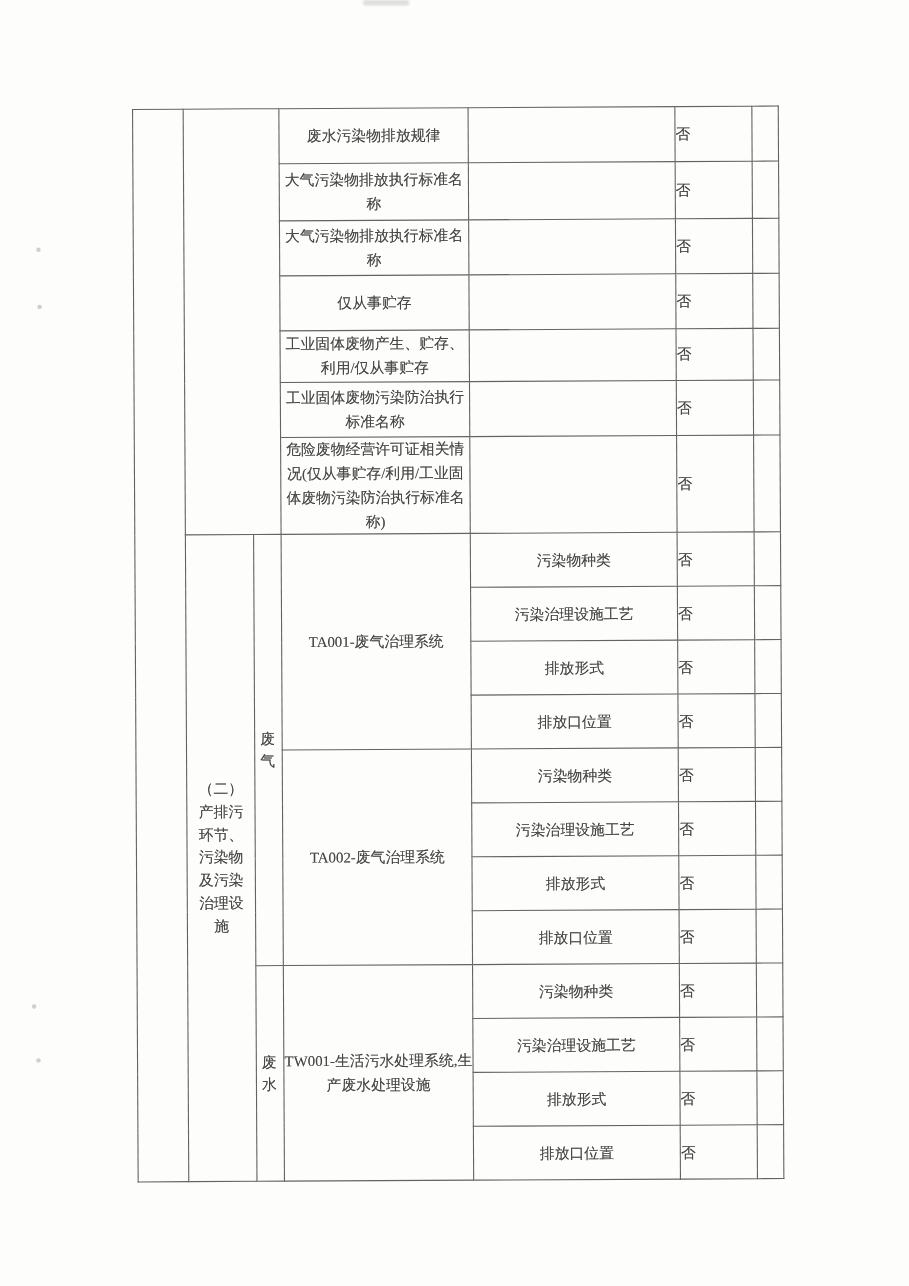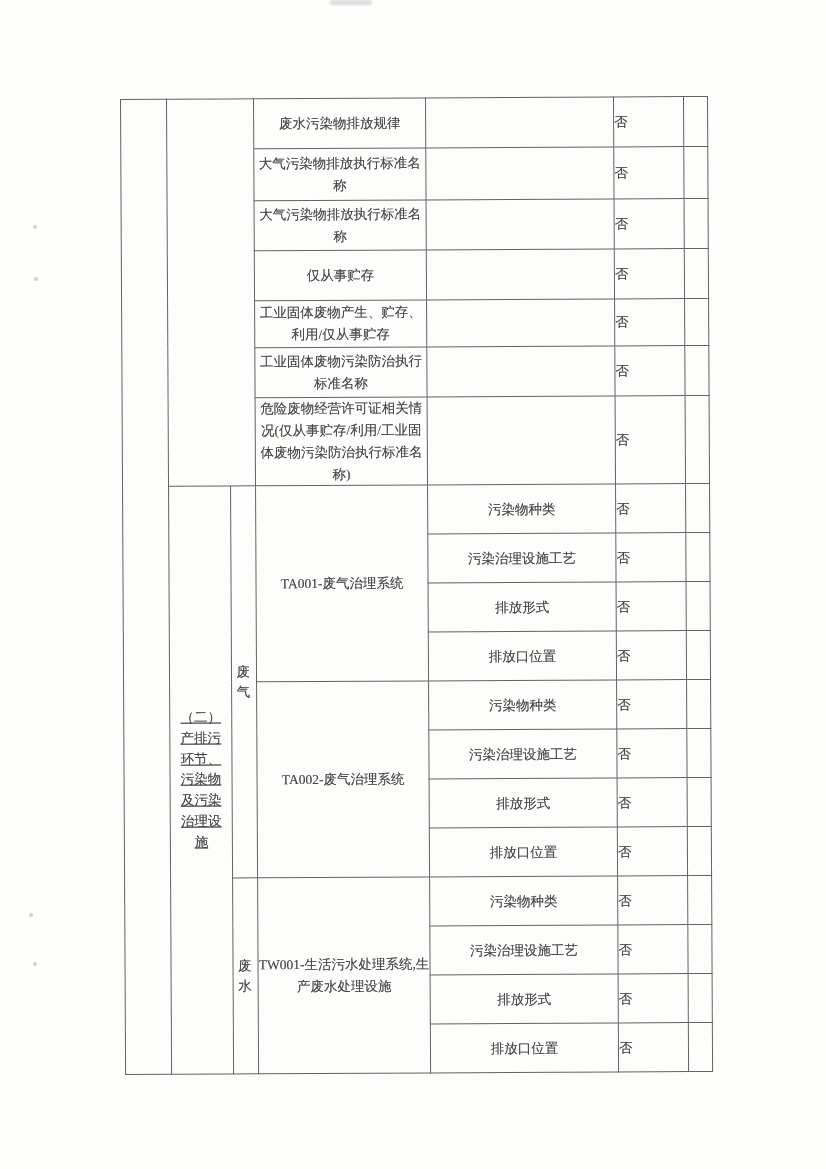--- a/index.html
+++ b/index.html
@@ -61,21 +61,20 @@
     word-break: break-all;
     line-break: anywhere;
   }
   .sec-inner {
     width: 42px;
     margin: 0 auto;
     text-align: center;
     word-break: break-all;
     line-break: anywhere;
     line-height: 1.55;
-    text-decoration: underline;
   }
   .cat-inner {
     width: 15px;
     margin: 0 auto;
     text-align: left;
     word-break: break-all;
     line-break: anywhere;
     line-height: 1.5;
   }
   .speck {

